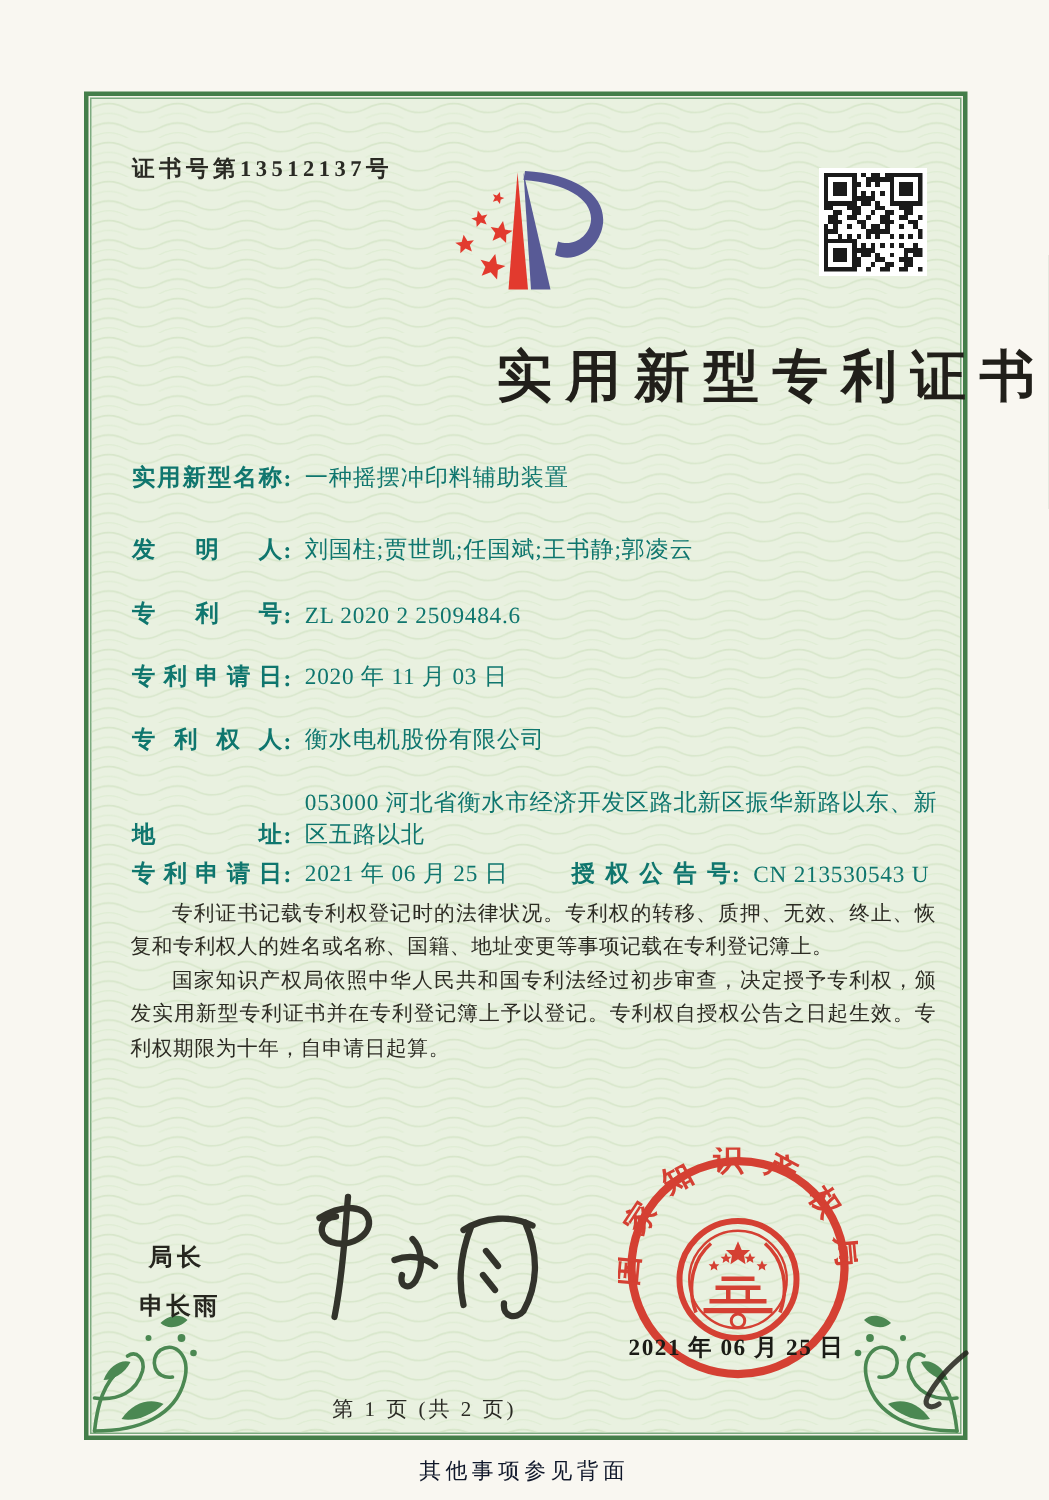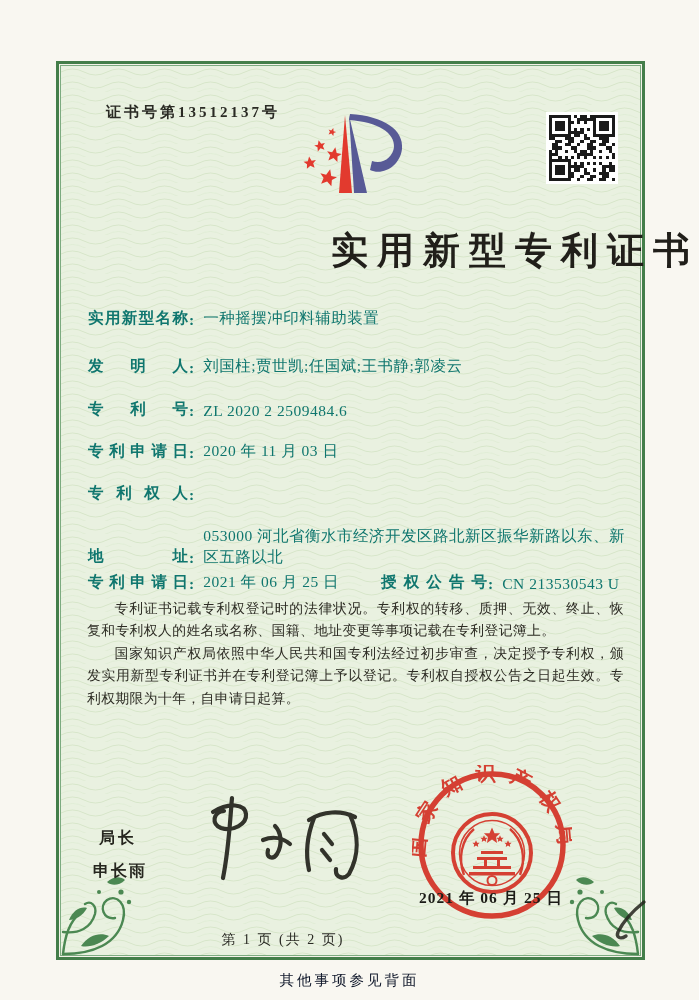--- a/index.html
+++ b/index.html
@@ -15,21 +15,21 @@
   }
   .frame-inner {
     position:absolute; inset:1px; border:1px solid #7cab80; background:#e9f1e0;
   }
   .guilloche { position:absolute; inset:0; width:100%; height:100%; opacity:.8; }
   .flourish { position:absolute; z-index:2; }
   .flourish.right { transform:scaleX(-1); }
   
   .cert-no {
     position:absolute; left:88px; top:103px; z-index:3;
-    font-size:15px; letter-spacing:3px; color:#2a2a24; font-weight:bold;margin-left:18px;
+    font-size:15px; letter-spacing:3px; color:#2a2a24; font-weight:bold;
   }
   .logo { position:absolute; left:282px; top:96px; z-index:3; }
   .qr {
     position:absolute; left:546px; top:112px; z-index:3;
     background:#ffffff; padding:3px; line-height:0;
   }
   .doc-title {
     position:absolute; left:0; top:226px; width:100%; z-index:3;
     text-align:right; font-size:37px; font-weight:bold; letter-spacing:9px;
     color:#211f1a;
@@ -399,20 +399,21 @@
     <span class="val">ZL 2020 2 2509484.6</span>
   </div>
   <div class="frow r-fdate">
     <span class="lab">专利申请日</span>
       <span class="colon">:</span>
     <span class="val">2020 年 11 月 03 日</span>
   </div>
   <div class="frow r-owner">
     <span class="lab">专利权人</span>
       <span class="colon">:</span>
+    <span class="val">衡水电机股份有限公司</span>
   </div>
   <div class="frow r-addr">
     <span class="lab">地址</span>
       <span class="colon">:</span>
     <span class="val">053000 河北省衡水市经济开发区路北新区振华新路以东、新区五路以北</span>
   </div>
   <div class="frow r-grant">
     <span class="lab">专利申请日</span>
       <span class="colon">:</span>
     <span class="val">2021 年 06 月 25 日</span>

